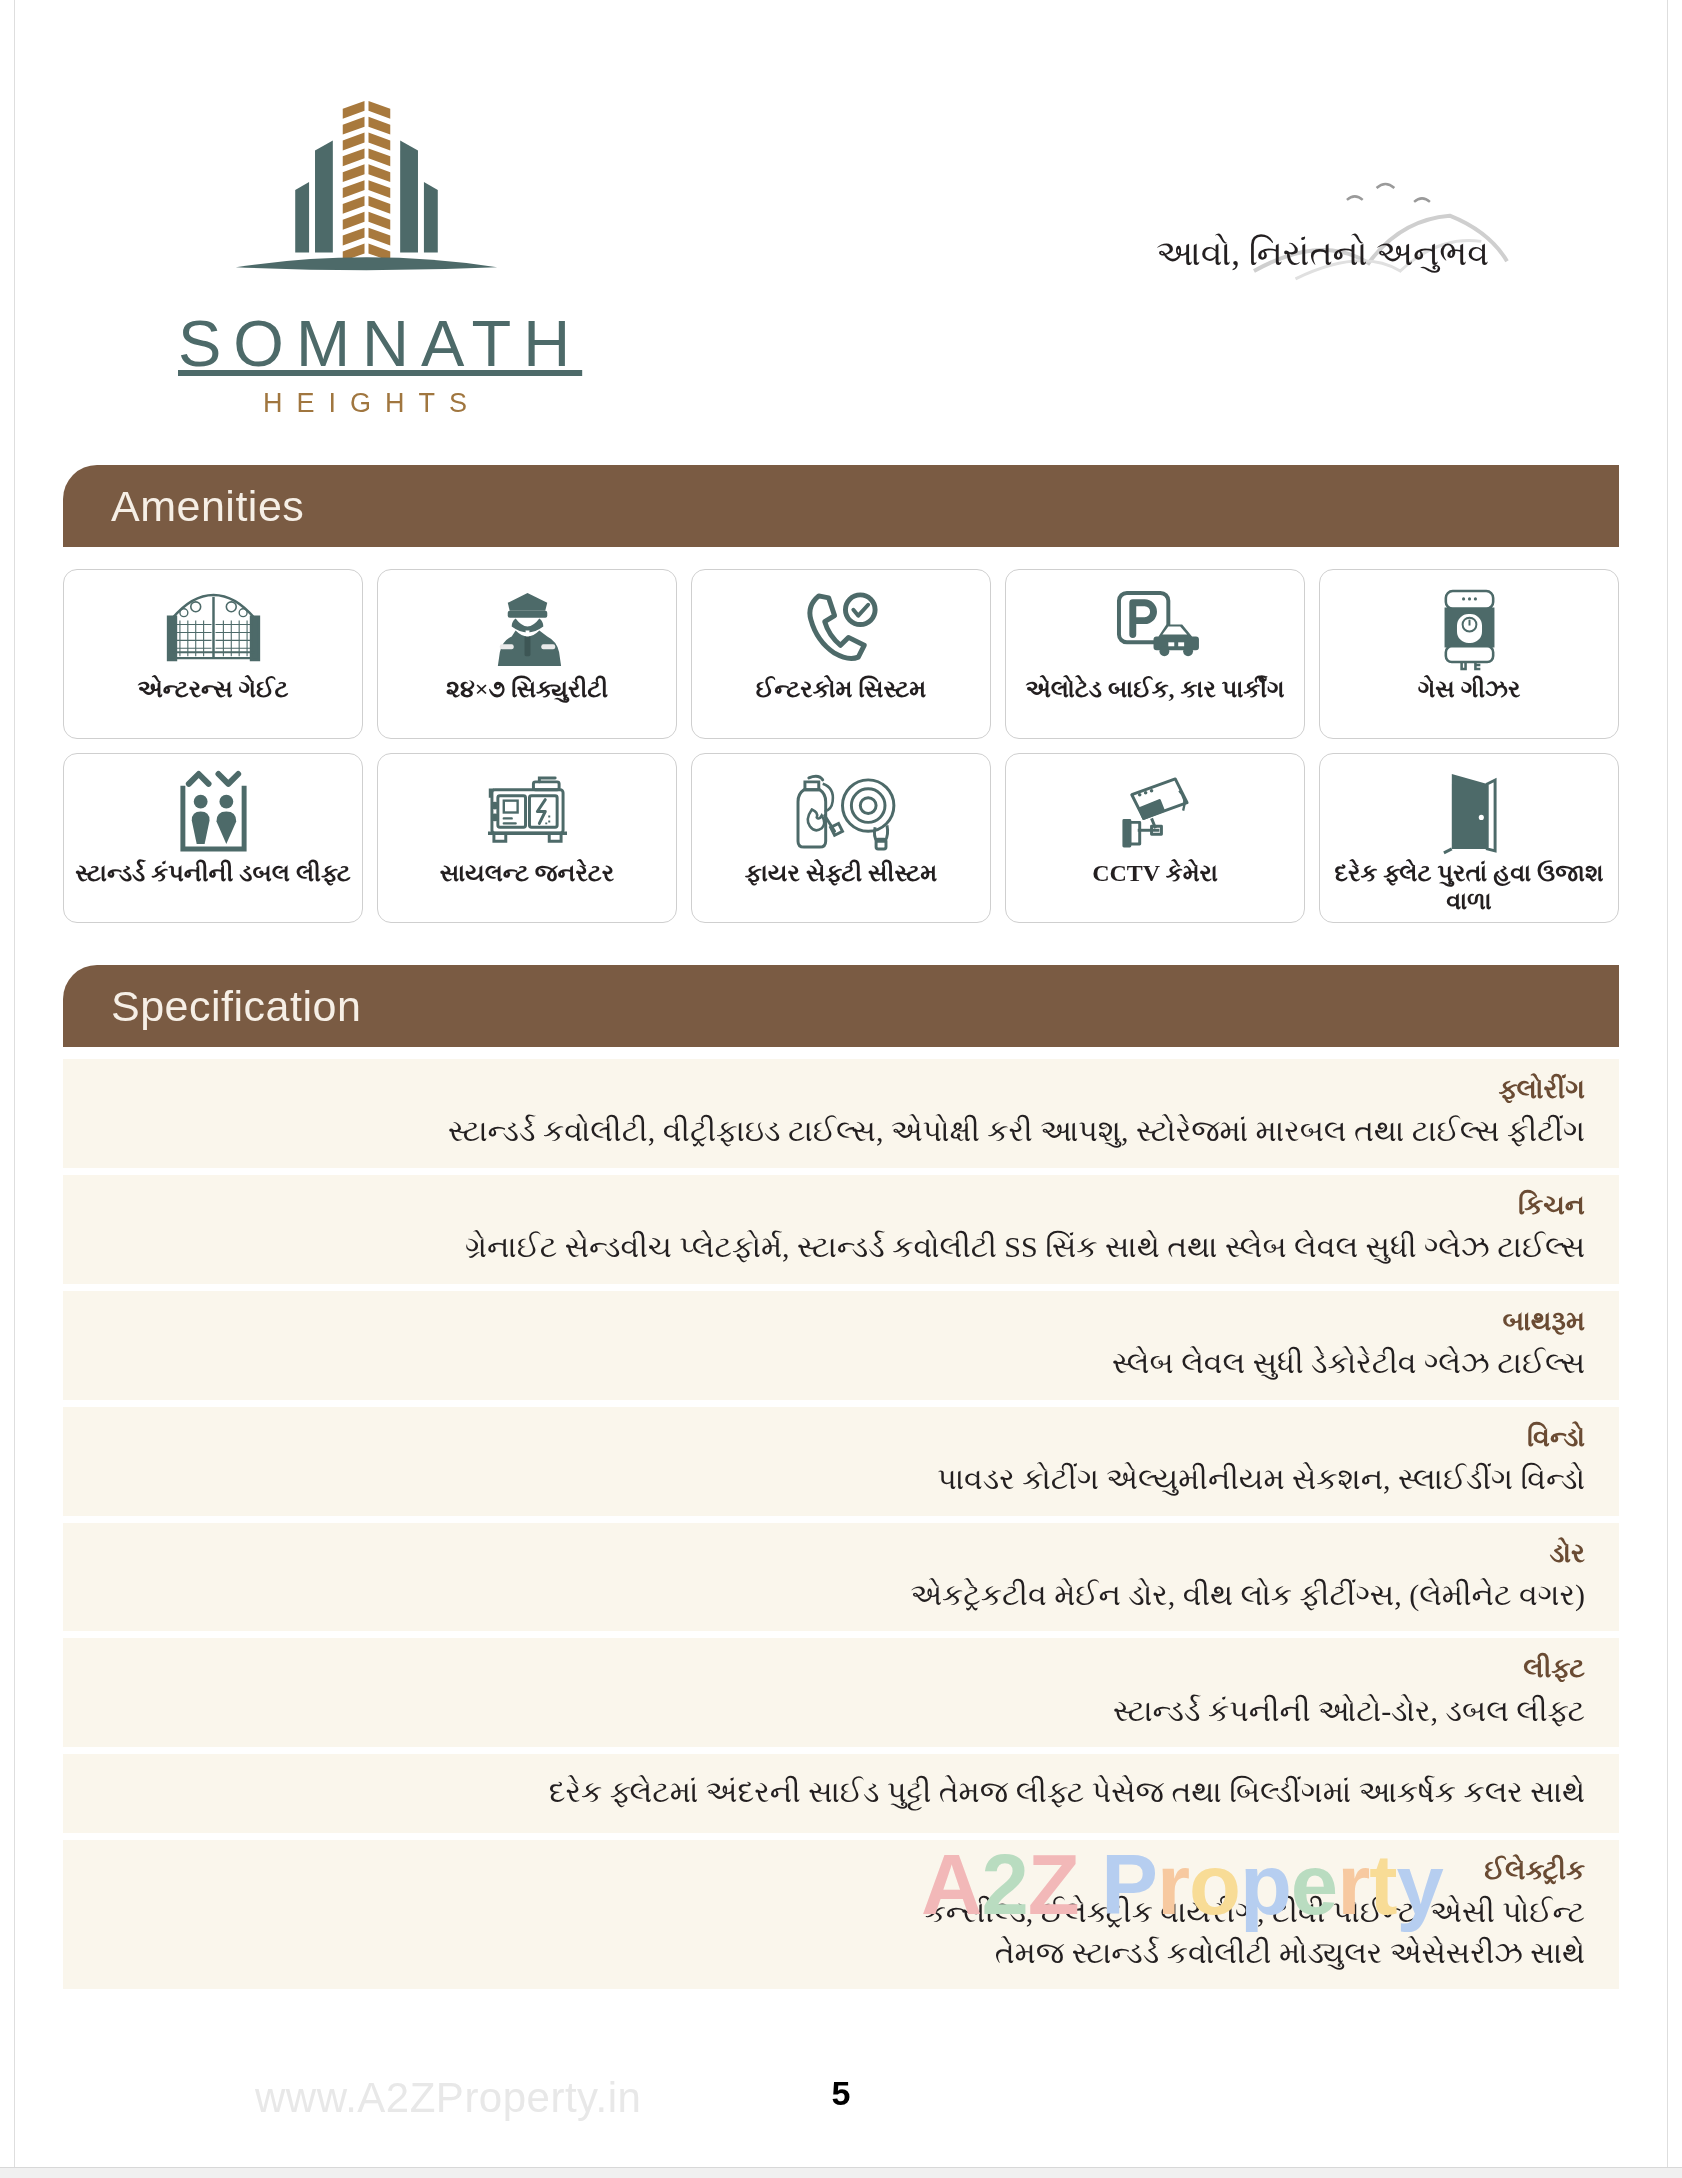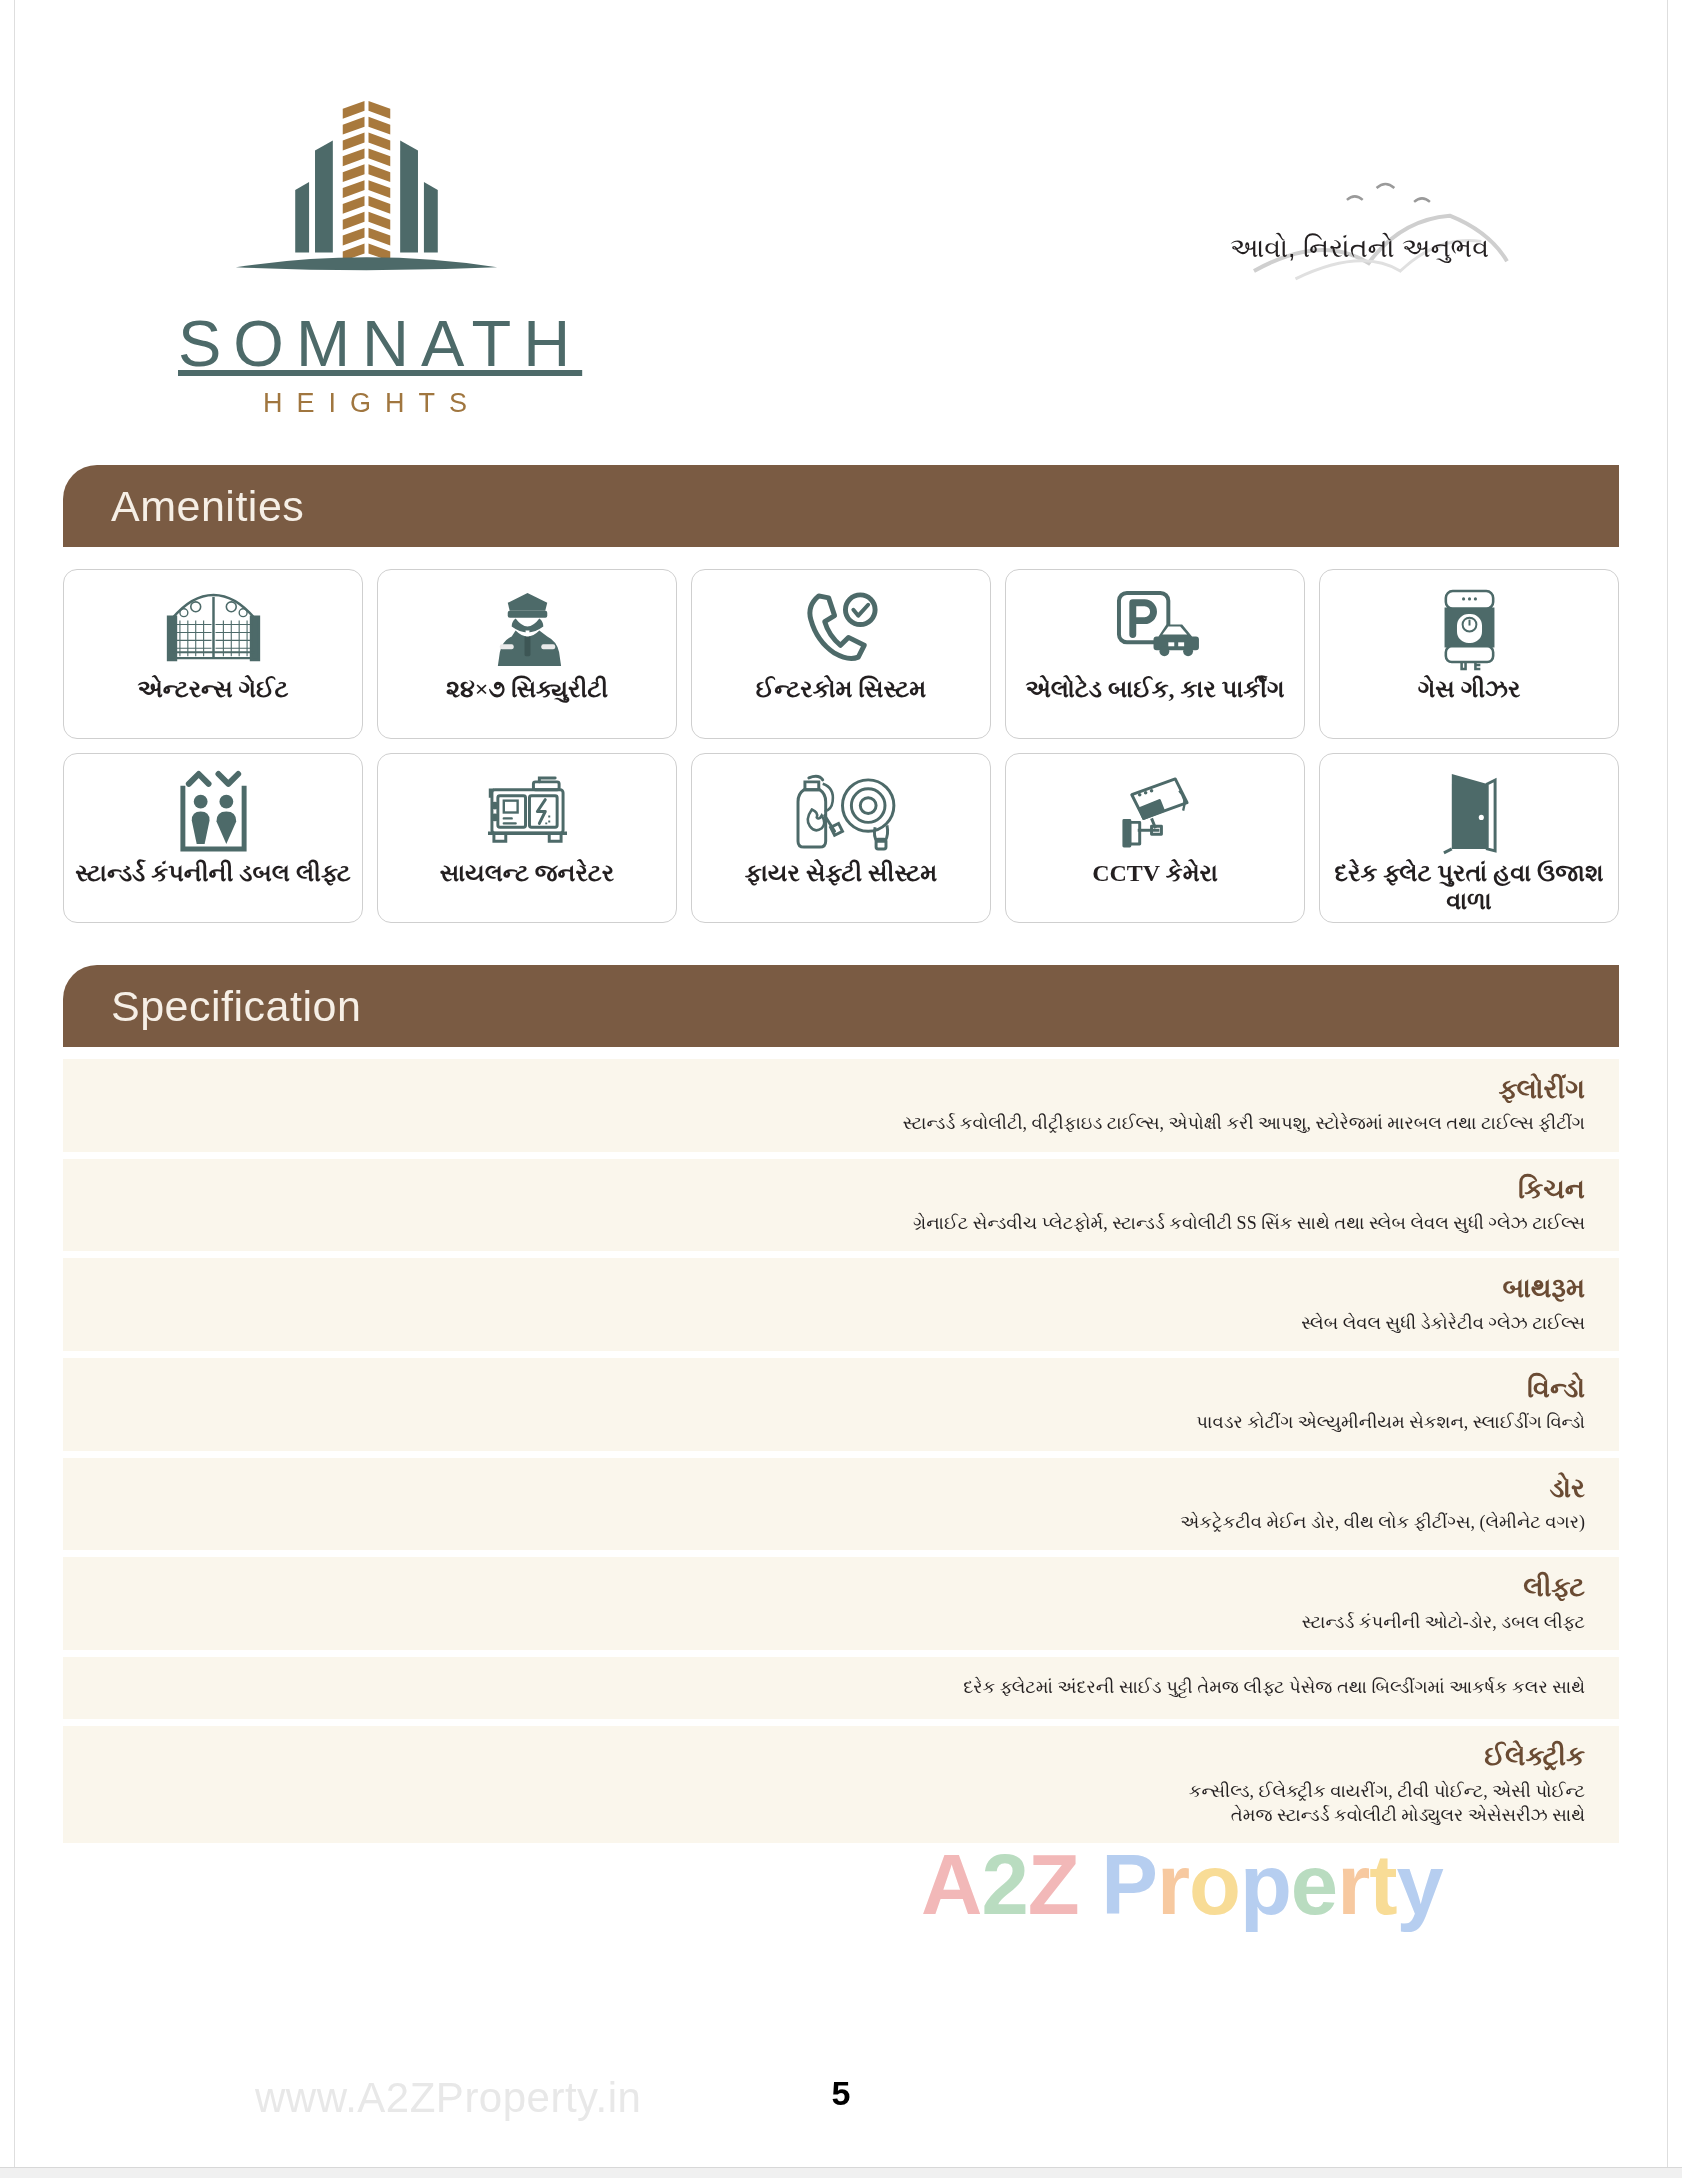--- a/index.html
+++ b/index.html
@@ -69,23 +69,23 @@
     margin-top: 12px;
     margin-left: 12px;
   }
 
   .tagline {
     position: absolute;
     right: 178px;
     top: 228px;
     text-align: right;
     color: #231f20;
-    font-size: 27px;
+    font-size: 35px;
     line-height: 1.5;
-    font-family: Liberation Sans, sans-serif;
+    font-family: Liberation Serif, serif;
     z-index: 3;
   }
   .tagline .l1 { display:block; }
   .tagline .l2 { display:block; }
 
   .hills {
     position: absolute;
     right: 158px;
     top: 176px;
     width: 257px;
@@ -160,21 +160,21 @@
   }
   .spec-title {
     font-size: 27px;
     font-weight: 700;
     color: #6a4b33;
     font-family: "Liberation Serif", serif;
     margin-bottom: 6px;
     line-height: 1.2;
   }
   .spec-text {
-    font-size: 18px;
+    font-size: 30px;
     color: #231f20;
     font-family: "Liberation Serif", serif;
     line-height: 1.35;
     white-space: pre-line;
   }
   .spec-row.note {
     padding-top: 18px;
     padding-bottom: 20px;
   }
   .spec-row.note .spec-text { }

